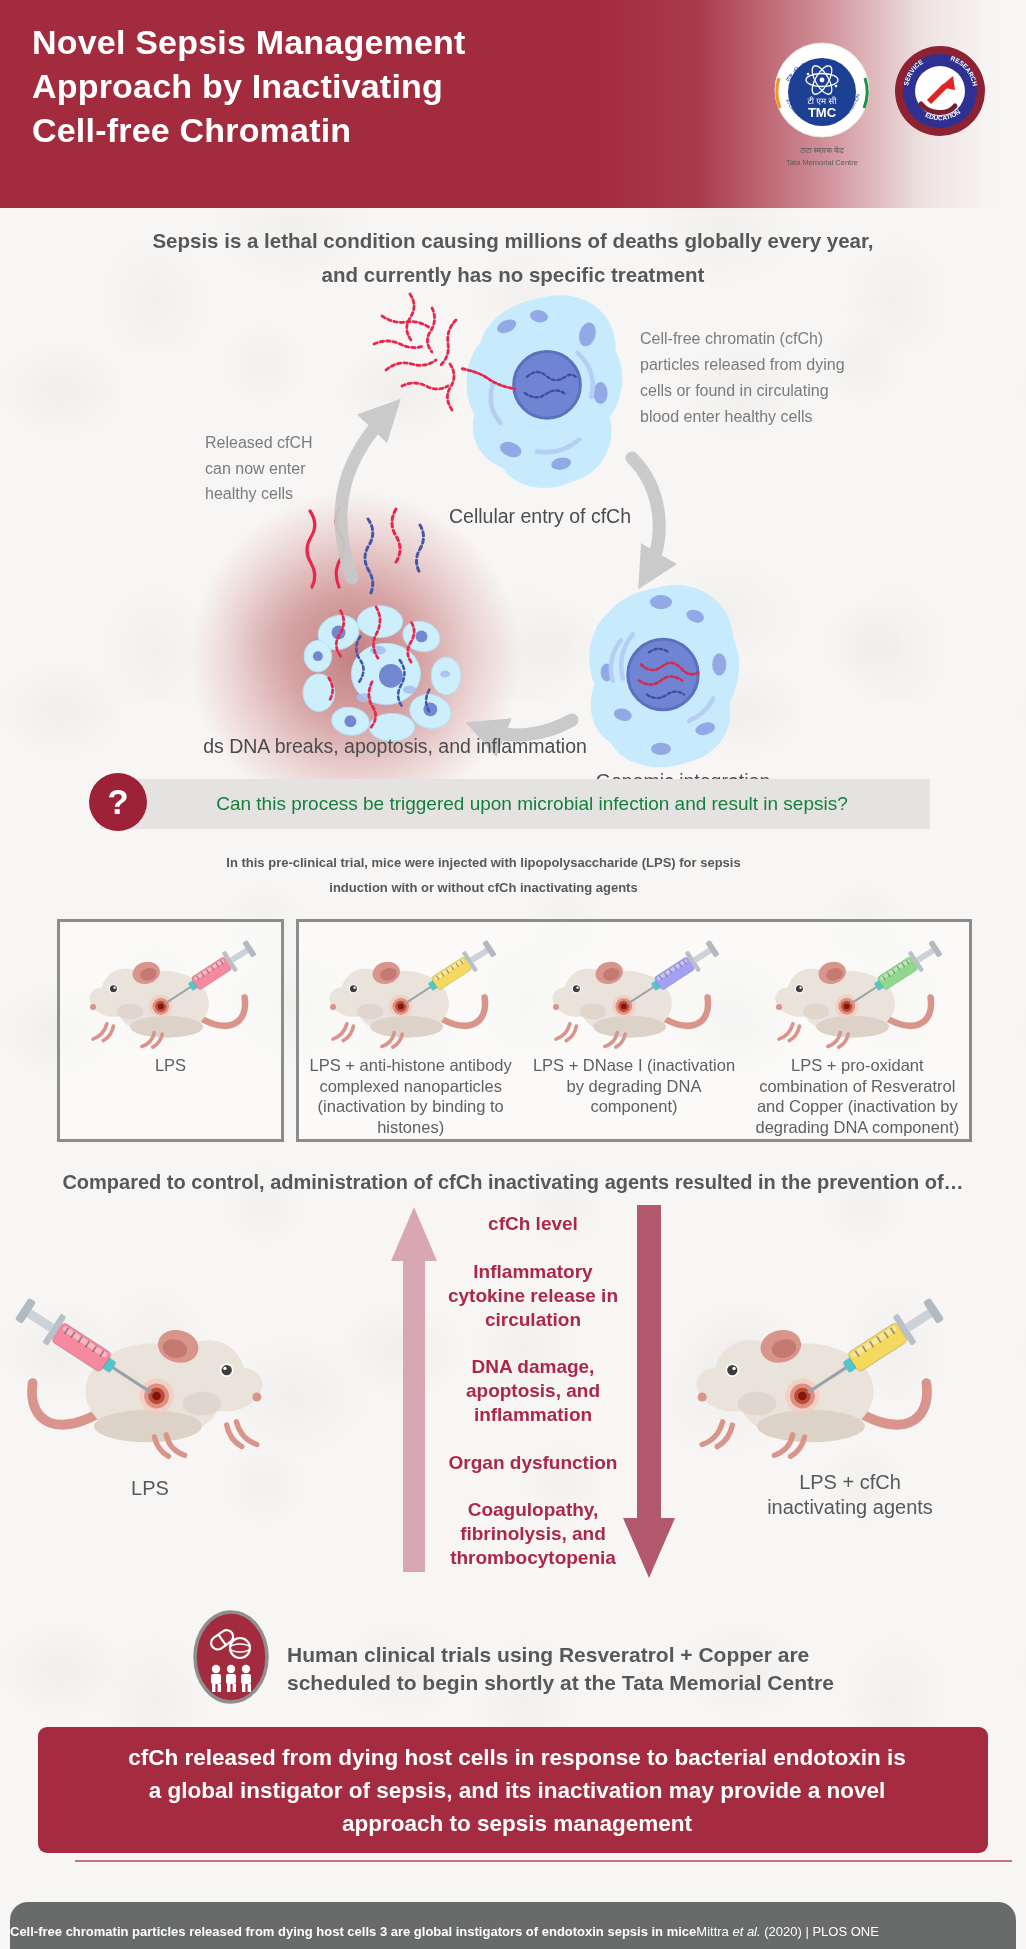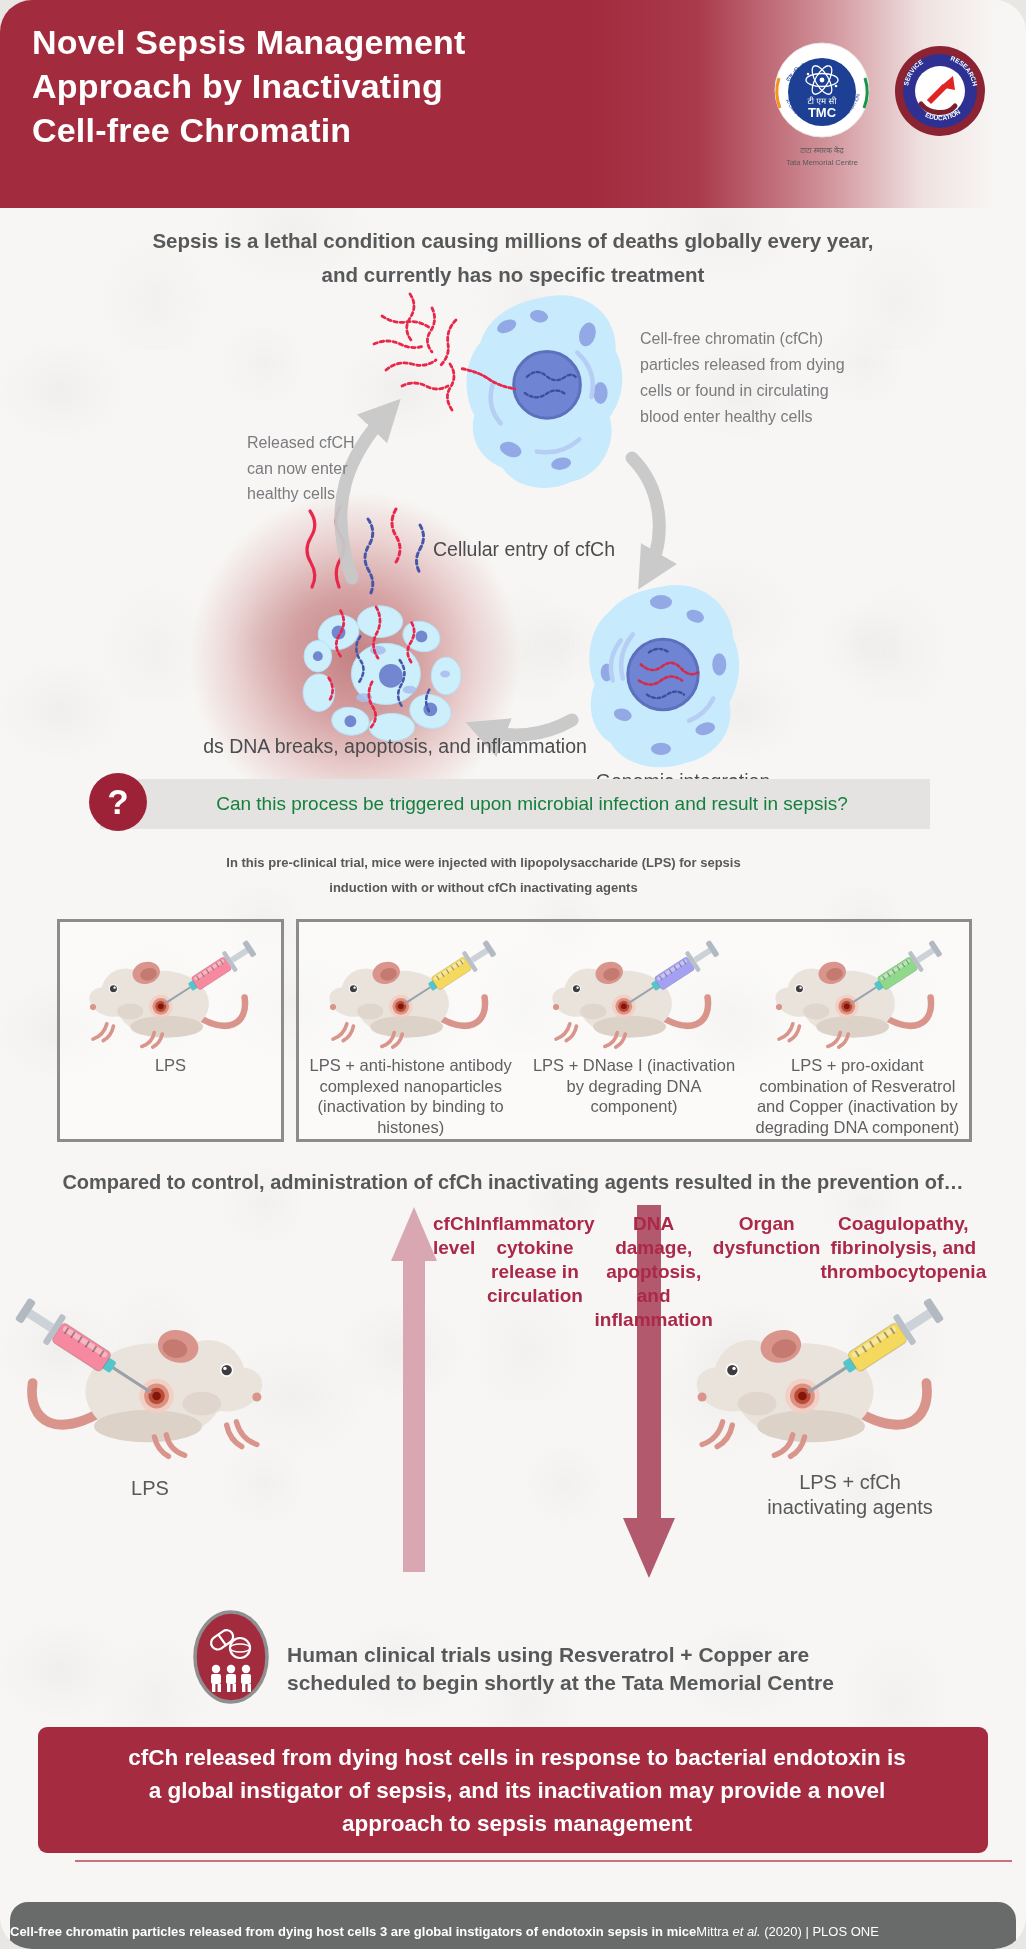--- a/index.html
+++ b/index.html
@@ -4,21 +4,21 @@
 <style>
   html,body{margin:0;padding:0;}
   body{font-family:"Liberation Sans","DejaVu Sans",sans-serif;background:#e9e7e4;}
   #page{position:relative;width:1026px;height:1949px;margin:0 auto;overflow:hidden;
     background-color:#f7f6f4;
     background-image:
       radial-gradient(90px 70px at 18% 22%, rgba(120,115,110,0.05), transparent 70%),
       radial-gradient(110px 85px at 68% 58%, rgba(120,115,110,0.045), transparent 70%),
       radial-gradient(75px 95px at 42% 86%, rgba(120,115,110,0.04), transparent 70%),
       radial-gradient(60px 60px at 88% 30%, rgba(120,115,110,0.04), transparent 70%);
-    background-size:340px 320px,430px 390px,370px 350px,300px 280px;border-radius:32px;}
+    background-size:340px 320px,430px 390px,370px 350px,300px 280px;}
   .abs{position:absolute;}
   .pre{white-space:pre-line;}
   
   #header{left:0;top:0;width:1026px;height:208px;
     background:linear-gradient(90deg,#a22c3e 0%,#a22c3e 58%,#a93a4c 68%,#cf8e96 80%,#efe2e1 90%,#f7f6f4 97%);}
   #title{left:32px;top:20px;width:700px;color:#ffffff;font-size:34px;font-weight:bold;line-height:44px;letter-spacing:.2px;}
   
   .gray-heading{color:#57585a;font-weight:bold;text-align:center;}
   #intro{left:0;top:224px;width:1026px;font-size:20.5px;line-height:34px;}
   
@@ -35,21 +35,21 @@
   #box-right{left:296px;top:919px;width:676px;height:223px;display:flex;}
   .trial-col{flex:1;display:flex;flex-direction:column;align-items:center;}
   .trial-col .mouse{width:172px;height:121px;margin-top:10px;}
   .trial-label{color:#5f6062;font-size:16.5px;line-height:20.5px;text-align:center;padding:2px 8px 0 8px;}
   
   #results-heading{left:0;top:1170px;width:1026px;font-size:20px;line-height:25px;}
   .shaft-up{left:403px;top:1258px;width:22px;height:314px;background:#d9a7b2;}
   .head-up{left:391px;top:1207px;width:0;height:0;border-left:23px solid transparent;border-right:23px solid transparent;border-bottom:54px solid #d9a7b2;}
   .shaft-down{left:637px;top:1205px;width:24px;height:315px;background:#b2596d;}
   .head-down{left:623px;top:1518px;width:0;height:0;border-left:26px solid transparent;border-right:26px solid transparent;border-top:60px solid #b2596d;}
-  #results-list{left:433px;top:1212px;width:200px;height:358px;display:flex;flex-direction:row;justify-content:space-between;}
+  #results-list{left:433px;top:1212px;width:200px;height:358px;display:flex;flex-direction:column;justify-content:space-between;}
   .result-item{color:#ab2848;font-size:19px;font-weight:bold;text-align:center;line-height:24px;}
   .big-mouse{width:255px;height:179px;}
   .flip svg{transform:scaleX(-1);}
   .mouse-label{color:#57585a;font-size:20px;font-weight:500;text-align:center;line-height:25px;}
   
   #clinical-circle{left:193px;top:1610px;width:76px;height:94px;}
   #clinical-text{left:287px;top:1634px;width:560px;color:#57585a;font-size:21px;font-weight:bold;line-height:28px;margin-top:7px;}
   
   #conclusion{left:38px;top:1727px;width:950px;height:126px;background:#a52c40;border-radius:9px;
     display:flex;align-items:center;justify-content:center;box-sizing:border-box;padding:10px 30px;}
@@ -253,24 +253,24 @@
       <path d="M 352 370 C 326 296, 348 246, 390 202" marker-end="url(#ah)"></path>
       <path d="M 632 250 C 662 280, 668 330, 646 368" marker-end="url(#ah)"></path>
       <path d="M 572 512 C 544 528, 510 532, 480 520" marker-end="url(#ah)"></path>
     </g>
   </svg>
 
   <div class="abs pre diag-label" style="left:640px;top:326px;width:320px;">Cell-free chromatin (cfCh)
 particles released from dying
 cells or found in circulating
 blood enter healthy cells</div>
-  <div class="abs pre diag-label" style="left:205px;top:430px;width:240px;line-height:25.5px;margin-left:42px;">Released cfCH
+  <div class="abs pre diag-label" style="left:205px;top:430px;width:240px;line-height:25.5px;">Released cfCH
 can now enter
 healthy cells</div>
-  <div class="abs diag-dark" style="left:414px;top:505px;width:220px;text-align:center;margin-top:33px;">Cellular entry of cfCh</div>
+  <div class="abs diag-dark" style="left:430px;top:505px;width:220px;text-align:center;">Cellular entry of cfCh</div>
   <div class="abs diag-dark" style="left:588px;top:770px;width:190px;text-align:center;">Genomic integration</div>
   <div class="abs diag-dark" style="left:160px;top:735px;width:470px;text-align:center;">ds DNA breaks, apoptosis, and inflammation</div>
 
   <div id="q-bar" class="abs">
     <div id="q-text">Can this process be triggered upon microbial infection and result in sepsis?</div>
   </div>
   <div id="q-circle" class="abs">?</div>
 
   <div class="abs pre gray-heading" style="left:0;top:850px;width:967px;font-size:13px;line-height:25px;">In this pre-clinical trial, mice were injected with lipopolysaccharide (LPS) for sepsis
 induction with or without cfCh inactivating agents</div>

